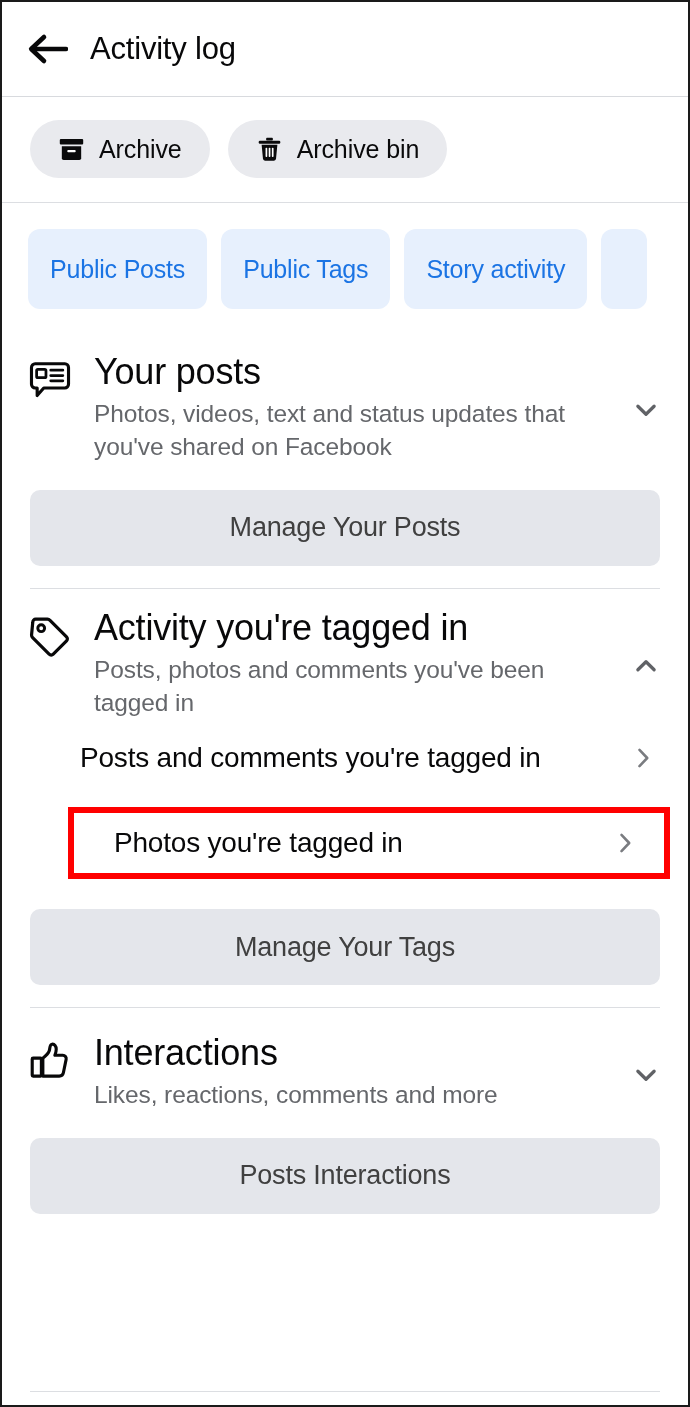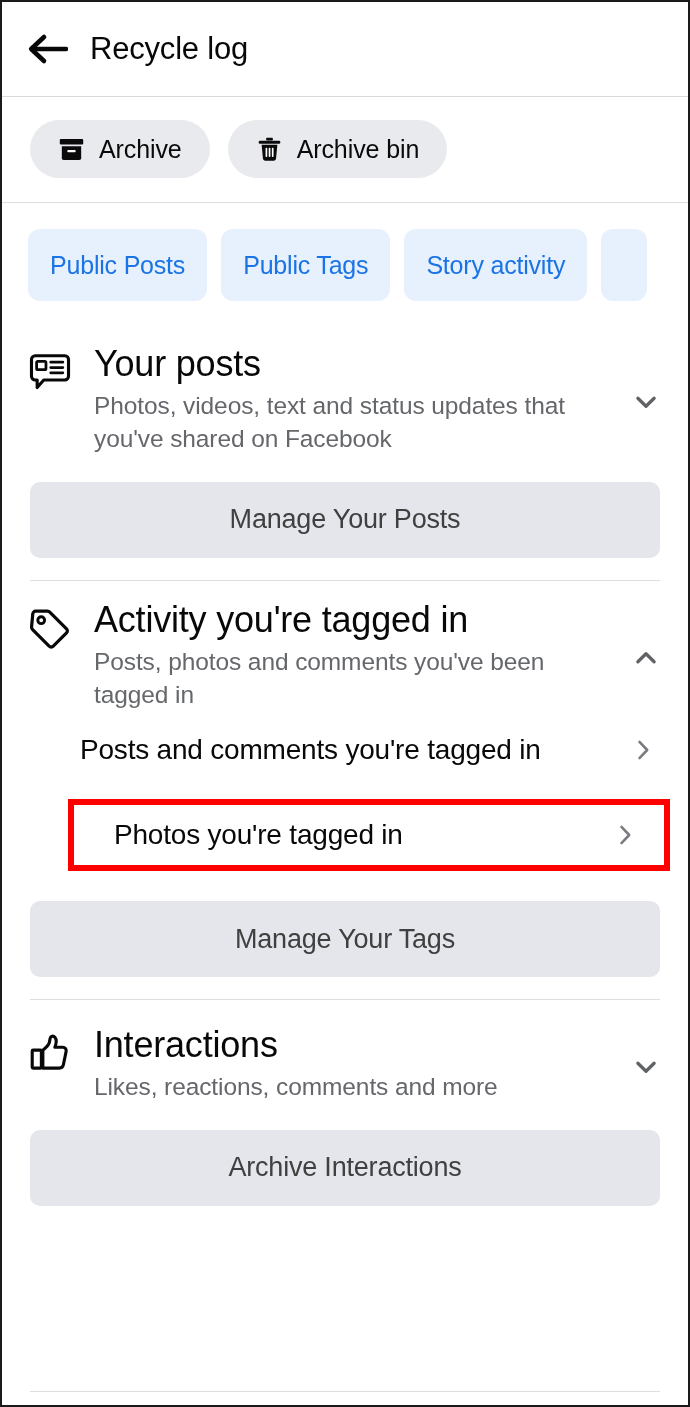--- a/index.html
+++ b/index.html
@@ -95,21 +95,21 @@
     overflow: hidden;
     white-space: nowrap;
     box-sizing: border-box;
   }
   .chip {
     background: #e7f0fd;
     color: #1b74e4;
     font-size: 25px;
     border-radius: 12px;
     padding: 0 22px;
-    height: 72px;
+    height: 80px;
     display: inline-flex;
     align-items: center;
     justify-content: center;
     cursor: pointer;
     flex: 0 0 auto;
     border: none;
     letter-spacing: -0.2px;
     white-space: nowrap;
   }
 
@@ -248,21 +248,21 @@
 
   <div class="header">
     <div class="back-btn">
       <span>
         <svg width="42" height="34" viewBox="0 0 42 34" fill="none">
           <path d="M40 17 H6" stroke="#080809" stroke-width="4.6" stroke-linecap="round"></path>
           <path d="M18 5 L5.2 17 L18 29" stroke="#080809" stroke-width="4.6" stroke-linecap="round" stroke-linejoin="round" fill="none"></path>
         </svg>
       </span>
     </div>
-    <div class="page-title">Recycle log</div>
+    <div class="page-title">Activity log</div>
   </div>
 
   <div class="topbar">
 
     <button class="pill">
       <span class="pill-icon">
         <svg width="27" height="27" viewBox="0 0 24 24">
           <rect x="1.6" y="2.6" width="20.8" height="5" rx="1" fill="#0a0a0b"></rect>
           <path d="M3.4 9.2 h17.2 v10.6 a1.6 1.6 0 0 1 -1.6 1.6 H5 a1.6 1.6 0 0 1 -1.6 -1.6 z" fill="#0a0a0b"></path>
           <rect x="8.3" y="12.5" width="7.4" height="2" rx="0.7" fill="#ffffff"></rect>
@@ -380,19 +380,19 @@
         <div class="section-sub">Likes, reactions, comments and more</div>
       </div>
       <div class="section-chev">
         <svg width="30" height="30" viewBox="0 0 24 24" fill="none">
           <path d="M5.5 9 L12 15.4 L18.5 9" stroke="#606266" stroke-width="2.6" stroke-linecap="round" stroke-linejoin="round"></path>
         </svg>
       </div>
     </div>
 
     <div class="manage-wrap">
-      <button class="manage-btn">Archive Interactions</button>
+      <button class="manage-btn">Posts Interactions</button>
     </div>
   </div>
 
   <div class="bottom-divider"></div>
 
 </div>
 
 </body></html>

